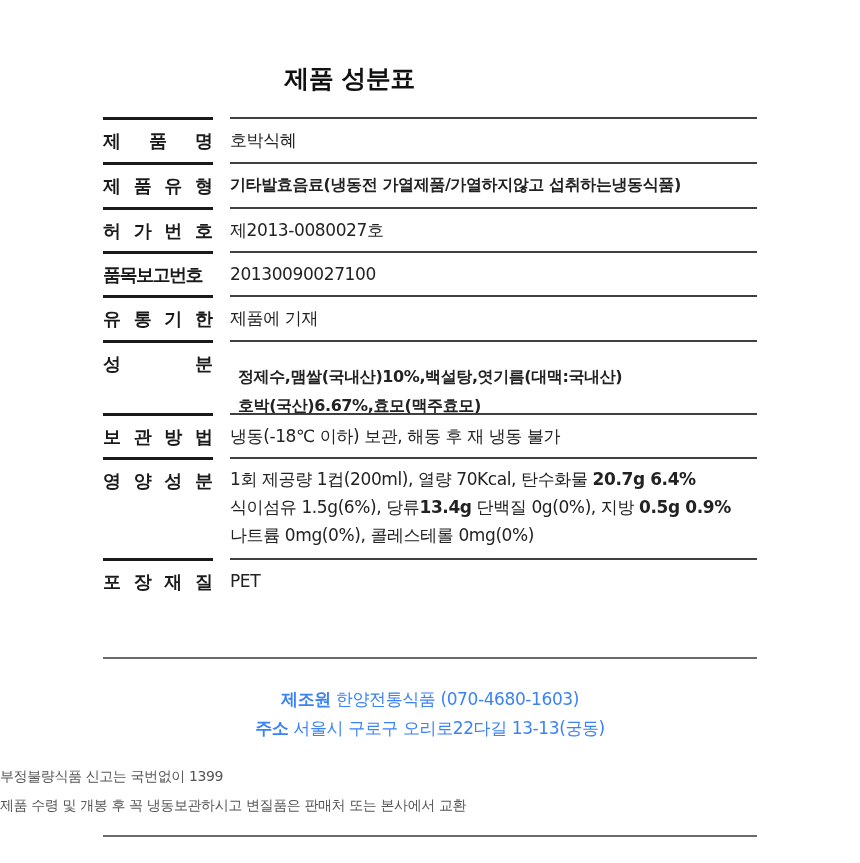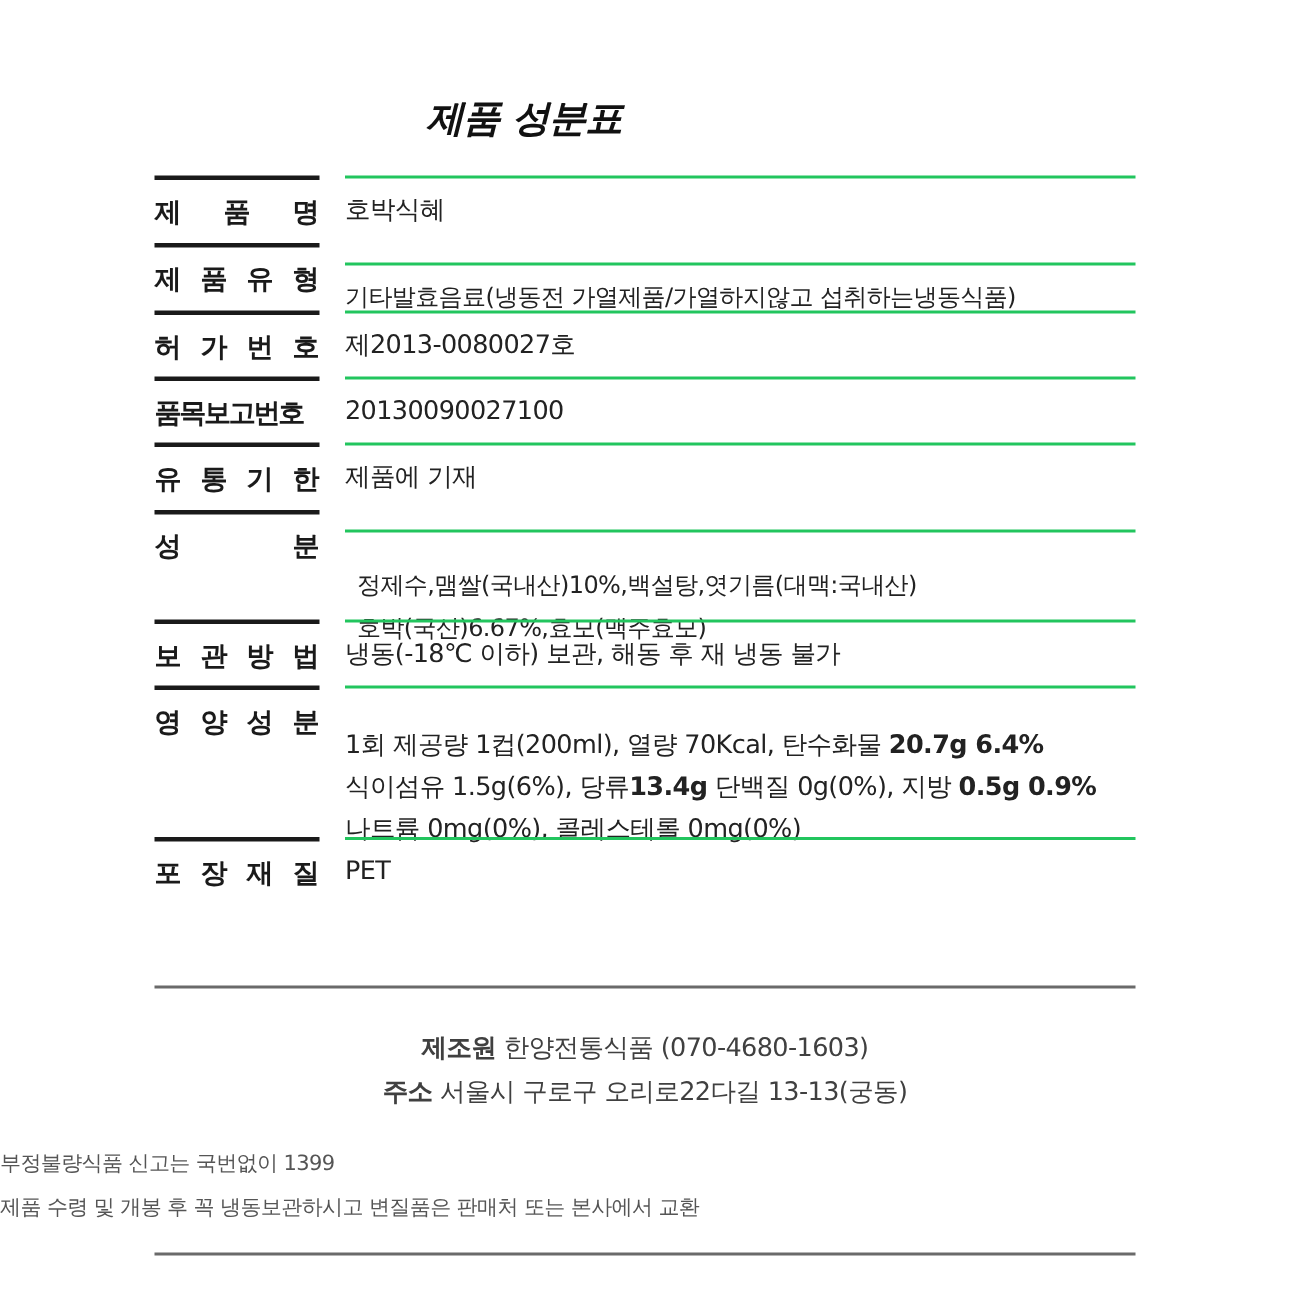--- a/index.html
+++ b/index.html
@@ -1,35 +1,35 @@
 <!DOCTYPE html>
 <html><head>
 <meta charset="utf-8">
 <style>
   html, body { margin: 0; padding: 0; background: #ffffff; }
   body { width: 860px; height: 863px; position: relative; overflow: hidden;
          font-family: "DejaVu Sans", "Liberation Sans", sans-serif; color: #222; }
   .title { position: absolute; top: 62px; left: 0; width: 699px; text-align: center;
-           font-size: 25px; font-weight: bold; color: #111; letter-spacing: -0.5px; font-style: italic; }
+           font-size: 25px; font-weight: bold; color: #111; letter-spacing: -0.5px; }
   .table { position: absolute; left: 103px; top: 117px; width: 654px; }
   .row { position: relative; display: flex; }
   .label { width: 110px; flex: none; border-top: 3px solid #1a1a1a; box-sizing: border-box;
            font-size: 18px; font-weight: bold; color: #1a1a1a; display: flex;
            justify-content: space-between; padding-top: 9px; }
   .label.tight { justify-content: flex-start; letter-spacing: -1.5px; }
   .label span { display: inline-block; }
-  .value { margin-left: 17px; flex: 1; border-top: 2px solid #22c55e; box-sizing: border-box;
+  .value { margin-left: 17px; flex: 1; border-top: 2px solid #404040; box-sizing: border-box;
            font-size: 17px; color: #222; padding-top: 10px; line-height: 22px; letter-spacing: -0.4px; }
-  .value.bold { font-weight: normal; font-size: 16px; margin-top: 13px; }
+  .value.bold { font-weight: bold; font-size: 16px; }
   .b { font-weight: bold; }
   .ing { padding-left: 8px; line-height: 29px; padding-top: 20px; }
-  .nut { line-height: 28px; padding-top: 24px; }
+  .nut { line-height: 28px; padding-top: 6px; }
   .footer-line { position: absolute; left: 103px; width: 654px; height: 2px; background: #6a6a6a; }
   .maker { position: absolute; top: 685px; left: 0; width: 860px; text-align: center;
-           font-size: 17px; color: #404040; line-height: 29px; letter-spacing: -0.4px; }
+           font-size: 17px; color: #3b82f6; line-height: 29px; letter-spacing: -0.4px; }
   .notice { position: absolute; top: 762px; left: 0; width: 860px; text-align: left;
             font-size: 14px; color: #555; line-height: 29px; letter-spacing: -0.4px; }
 </style>
 </head>
 <body>
 
 <div class="title">제품 성분표</div>
 
 <div class="table">
 

